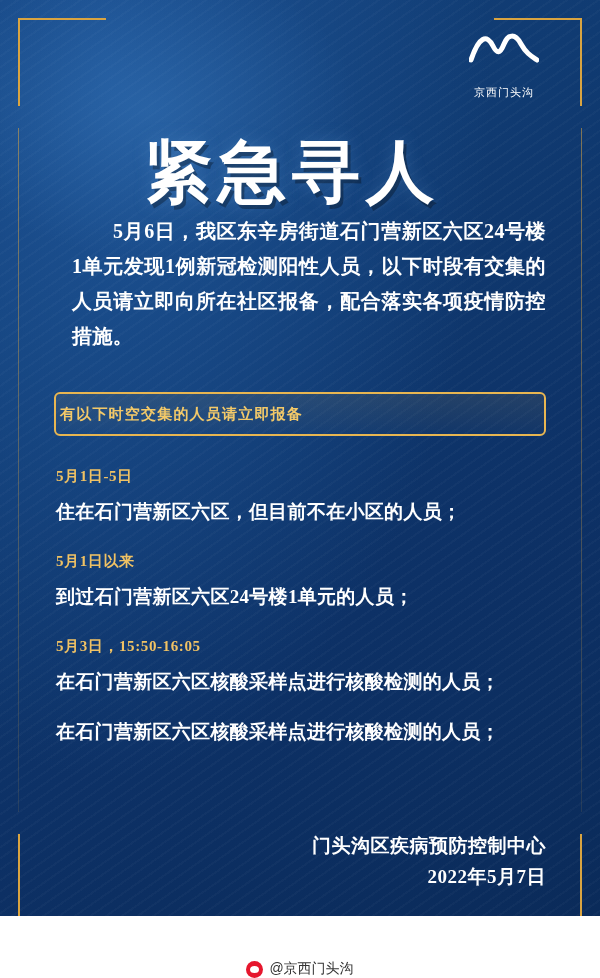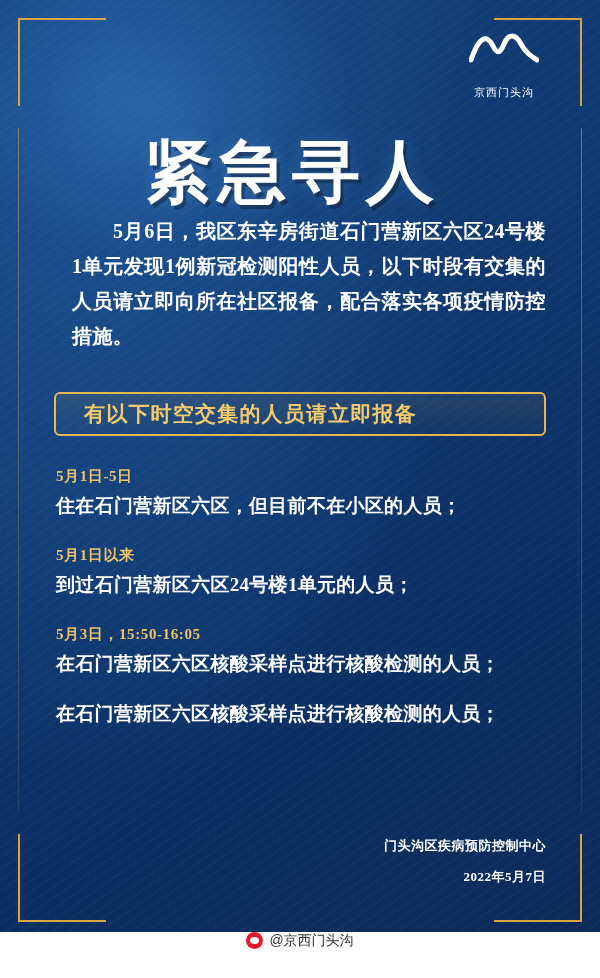--- a/index.html
+++ b/index.html
@@ -142,23 +142,23 @@
     border: 2px solid #e8b651;
     border-radius: 6px;
     background: linear-gradient(180deg, rgba(232,182,81,0.10), rgba(232,182,81,0.02));
     display: flex;
     align-items: center;
   }
   .banner-label {
     color: #f3c969;
     font-family: "Liberation Serif", "DejaVu Serif", serif;
     font-weight: bold;
-    font-size: 21px;
+    font-size: 15px;
     letter-spacing: 1.2px;
-    padding-left: 28px;
+    padding-left: 4px;
   }
 
   
   .entries {
     position: absolute;
     top: 462px;
     left: 56px;
     right: 46px;
   }
   .entry { margin-bottom: 20px; }
@@ -170,47 +170,47 @@
     letter-spacing: 0.6px;
     line-height: 28px;
   }
   .entry-desc {
     color: #ffffff;
     font-family: "Liberation Serif", "DejaVu Serif", serif;
     font-weight: bold;
     font-size: 19px;
     letter-spacing: 0.3px;
     line-height: 30px;
-    margin-top: 1px;
+    margin-top: 7px;
   }
 
   
   .signature {
     position: absolute;
     right: 54px;
     bottom: 86px;
     text-align: right;
     color: #ffffff;
     font-family: "Liberation Serif", "DejaVu Serif", serif;
     font-weight: bold;
-    font-size: 13px;
+    font-size: 19px;
     line-height: 31px;
     letter-spacing: 0.5px;
   }
 
   
   .footer {
     position: absolute;
     left: 0;
     right: 0;
     bottom: 0;
-    height: 46px;
+    height: 62px;
     background: #ffffff;
     display: flex;
-    align-items: flex-start;
+    align-items: flex-end;
     justify-content: center;
     gap: 6px;
   }
   .weibo-icon {
     display: inline-block;
     width: 17px;
     height: 17px;
     border-radius: 50%;
     background: #e6162d;
     position: relative;

